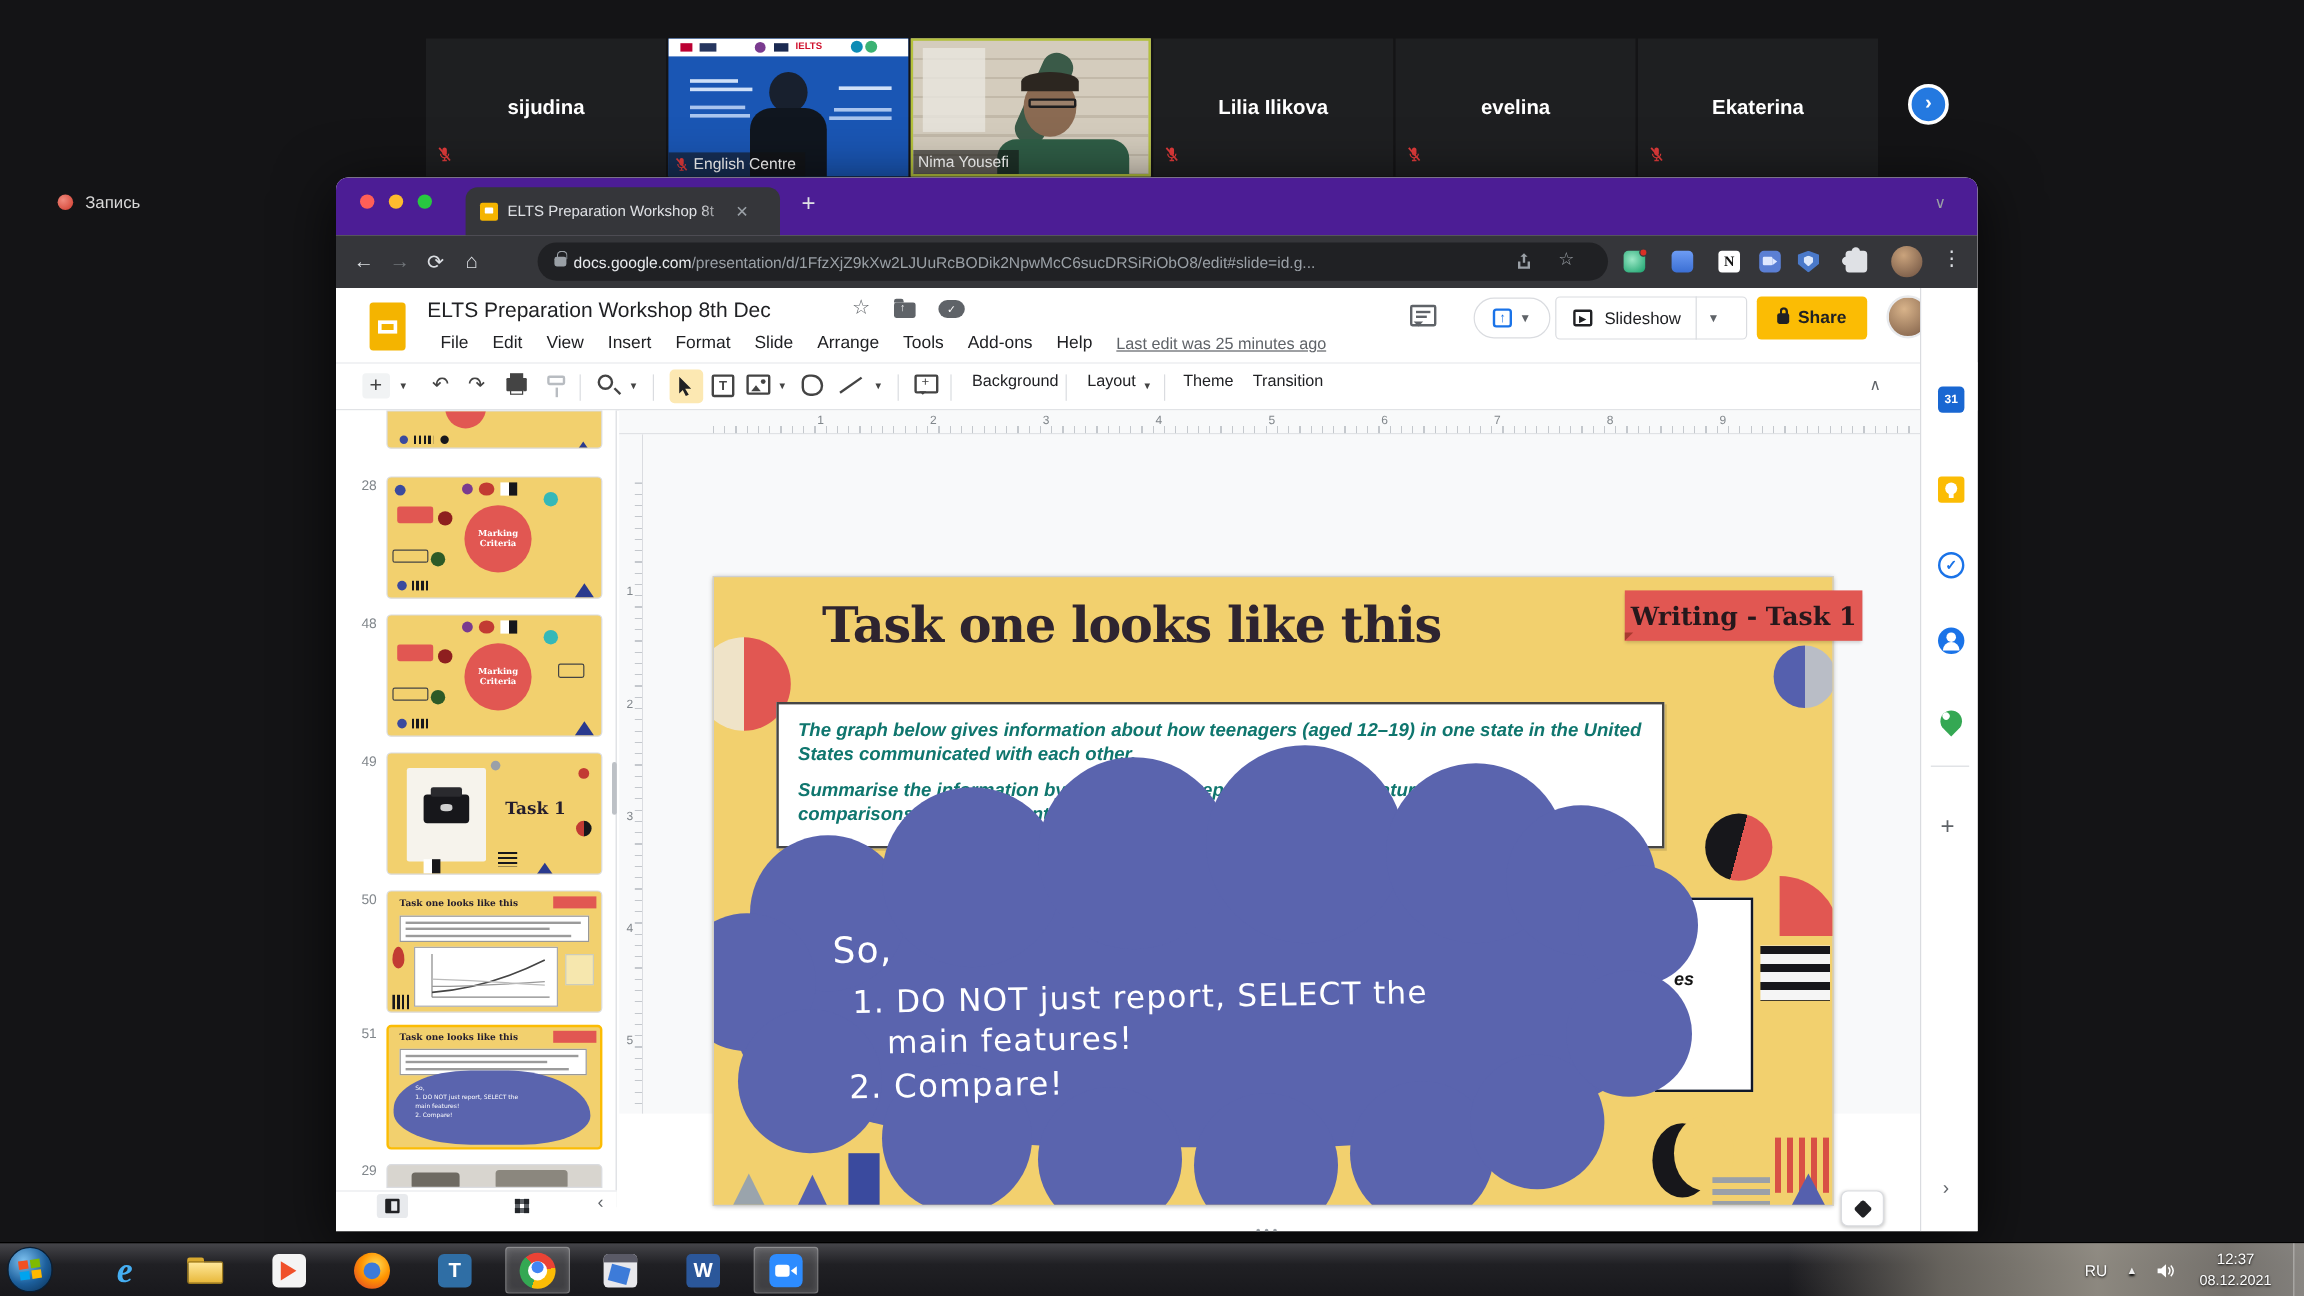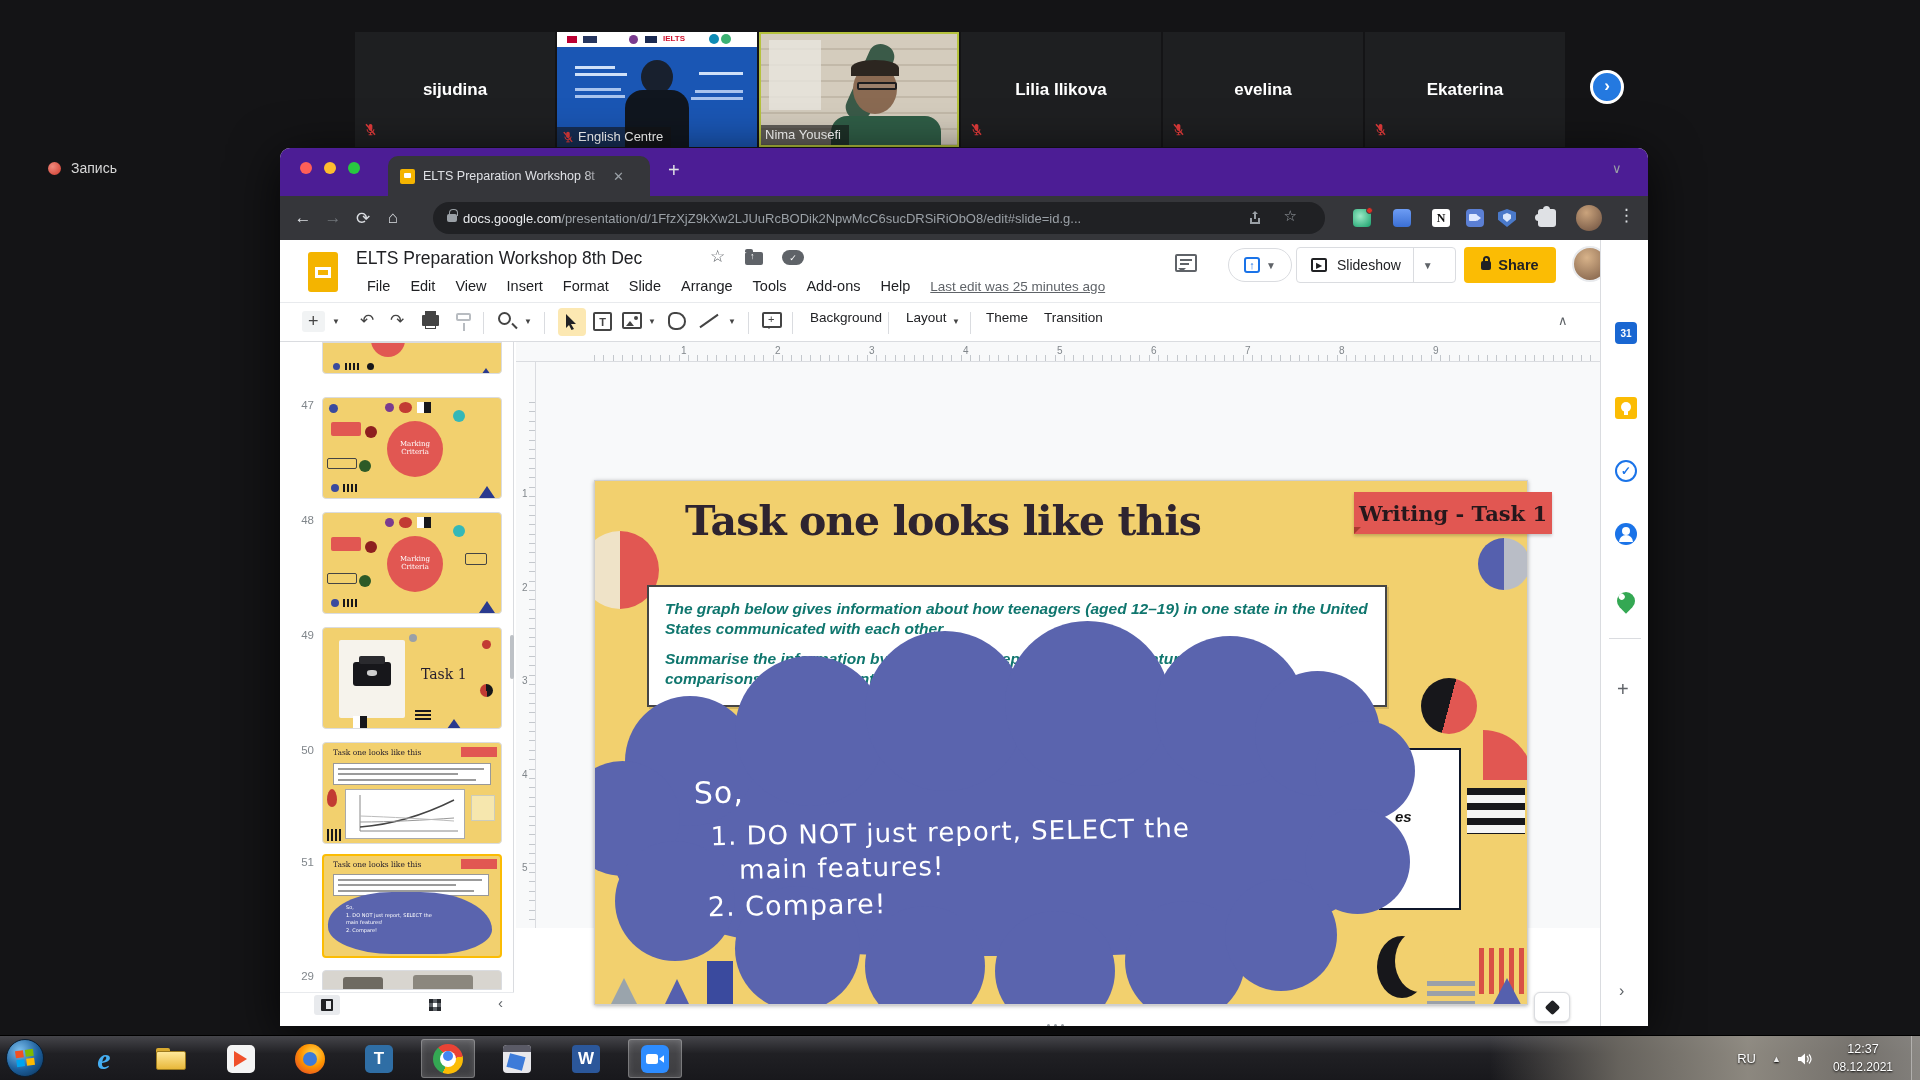--- a/index.html
+++ b/index.html
@@ -21,30 +21,30 @@
 .tilelabel{position:absolute;left:0;bottom:0;background:rgba(20,20,20,.6);color:#fff;font-size:13px;padding:2px 8px 3px 4px;display:flex;align-items:center;gap:3px}
 .micabs{position:absolute;left:8px;bottom:6px}
 
 .browser{position:absolute;left:280px;top:148px;width:1368px;height:878px;background:#fff;border-radius:10px 10px 0 0;box-shadow:0 10px 50px rgba(0,0,0,.75);overflow:hidden;z-index:20}
 .tabstrip{position:absolute;left:0;top:0;width:100%;height:48px;background:#4c1d95}
 .light{width:12px;height:12px;border-radius:50%;position:absolute;top:14px}
 .tab{position:absolute;left:108px;top:8px;width:262px;height:40px;background:#35363a;border-radius:10px 10px 0 0;display:flex;align-items:center}
 .tabtitle{color:#dfe1e5;font-size:12.5px;white-space:nowrap;overflow:hidden;width:188px;margin-left:8px;-webkit-mask-image:linear-gradient(90deg,#000 85%,transparent);mask-image:linear-gradient(90deg,#000 85%,transparent)}
 .navbar{position:absolute;left:0;top:48px;width:100%;height:44px;background:#35363a;display:flex;align-items:center}
 .navic{color:#dbdee2;font-size:17px;width:30px;text-align:center}
-.urlpill{position:absolute;left:153px;top:6px;width:892px;height:32px;background:#202124;border-radius:16px;display:flex;align-items:center;color:#9aa0a6;font-size:13px}
+.urlpill{position:absolute;left:168px;top:6px;width:892px;height:32px;background:#202124;border-radius:16px;display:flex;align-items:center;color:#9aa0a6;font-size:13px}
 .ext{width:18px;height:18px;border-radius:4px;position:absolute;top:13px}
 
 .gapp{position:absolute;left:0;top:92px;width:1368px;height:786px;background:#fff;color:#202124}
 .menu{font-size:14.5px;color:#202124;padding:2px 1px}
 .tbtxt{font-size:13.5px;color:#202124;padding:4px 8px}
 .vdiv{width:1px;height:22px;background:#dadce0}
 .thumb{position:absolute;left:42px;width:180px;height:102px;background:#f2d06e;border:1px solid #dadce0;border-radius:4px;overflow:hidden}
 .tnum{position:absolute;left:6px;width:28px;text-align:right;font-size:11.5px;color:#80868b}
-.mini-title{font-family:"DejaVu Serif",serif;font-weight:normal;color:#241d2d;font-size:7.5px;position:absolute}
+.mini-title{font-family:"DejaVu Serif",serif;font-weight:bold;color:#241d2d;font-size:7.5px;position:absolute}
 .mline{position:absolute;height:2px;background:#9b9b9b}
 .ruler{background:#f8f9fa}
 .rnum{position:absolute;font-size:10px;color:#80868b}
 .slide{position:absolute;left:314px;top:240px;width:934px;height:525px;background:#f2d06e;border:1px solid #cfcfcf;box-shadow:0 1px 4px rgba(0,0,0,.3);overflow:hidden}
 .bump{position:absolute;border-radius:50%;background:#5a64ae}
 .hand{font-family:"DejaVu Sans",sans-serif;color:#fff;letter-spacing:1px}
 .promptbox{position:absolute;left:52px;top:104px;width:740px;height:122px;background:#fff;border:2px solid #454545;box-shadow:2px 2px 0 rgba(0,0,0,.12);padding:12px 16px;z-index:3}
 .promptbox p{font-size:15.5px;font-weight:bold;font-style:italic;color:#0f766e;line-height:1.32;margin-bottom:9px}
 .badge{position:absolute;left:1074px;top:252px;width:198px;height:42px;background:#e15752;box-shadow:0 2px 3px rgba(0,0,0,.2);display:flex;align-items:center;justify-content:center;z-index:24}
 .badge:before{content:"";position:absolute;left:-0px;bottom:-7px;border:7px solid transparent;border-top-color:#a93a30;border-left:none}
@@ -317,21 +317,21 @@
 
       <div class="abs" style="left:0;top:102px;width:234px;height:664px;background:#fff;border-right:1px solid #dadce0">
 
         <div class="thumb" style="top:0;height:32px;border-radius:0 0 4px 4px">
           <div class="abs cir" style="left:48px;top:-20px;width:34px;height:34px;background:#e15752"></div>
           <div class="abs cir" style="left:10px;top:20px;width:7px;height:7px;background:#3a4a9e"></div>
           <div class="abs" style="left:22px;top:20px;width:16px;height:7px;background:repeating-linear-gradient(90deg,#17171b 0 2px,#f2d06e 2px 4px)"></div>
           <div class="abs cir" style="left:44px;top:20px;width:7px;height:7px;background:#17171b"></div>
           <div class="abs" style="right:8px;top:18px;border:7px solid transparent;border-bottom:10px solid #2a3a8e"></div>
         </div>
-        <span class="tnum" style="top:57px">47</span>
+        <span class="tnum" style="top:57px">28</span>
 
         <div class="thumb" style="top:55px">
           <div class="abs cir" style="left:64px;top:23px;width:56px;height:56px;background:#e15752;display:flex;align-items:center;justify-content:center;text-align:center">
               <span class="mini-title" style="position:static;color:#fff;font-size:7px;line-height:1.1">Marking Criteria</span>
             </div>
           <div class="abs cir" style="left:130px;top:12px;width:12px;height:12px;background:#35b8b8"></div>
           <div class="abs cir" style="left:42px;top:28px;width:12px;height:12px;background:#8e1f1f"></div>
           <div class="abs cir" style="left:36px;top:62px;width:12px;height:12px;background:#2d5a27"></div>
           <div class="abs" style="left:8px;top:24px;width:30px;height:14px;background:#e15752;border-radius:2px"></div>
           <div class="abs" style="left:4px;top:60px;width:30px;height:11px;border:1px solid #444;border-radius:2px"></div>

